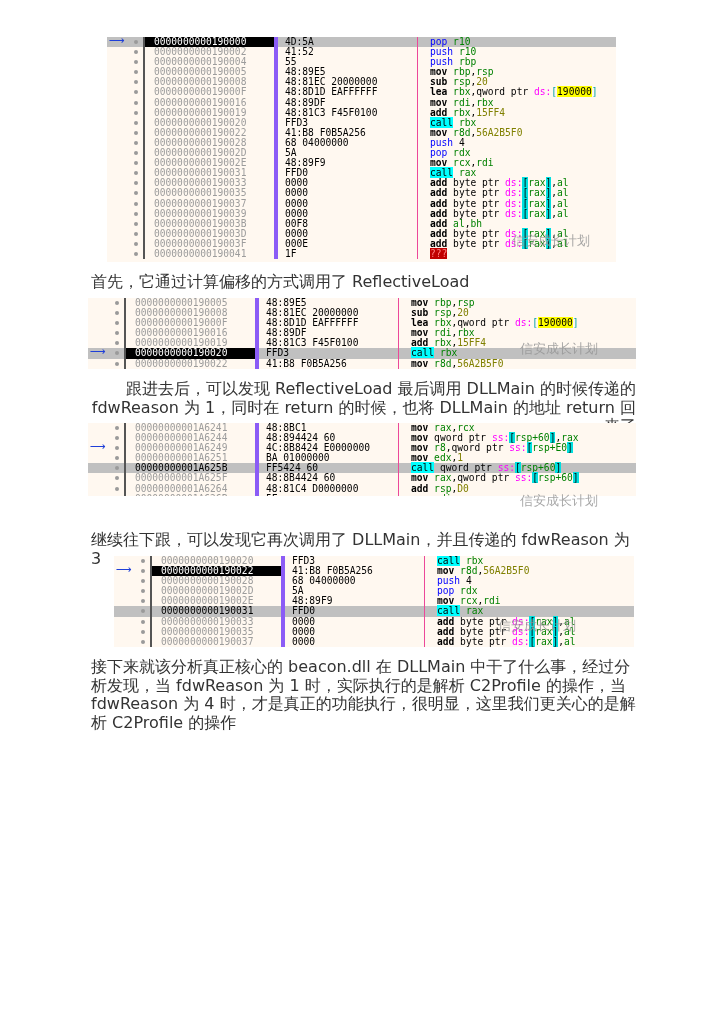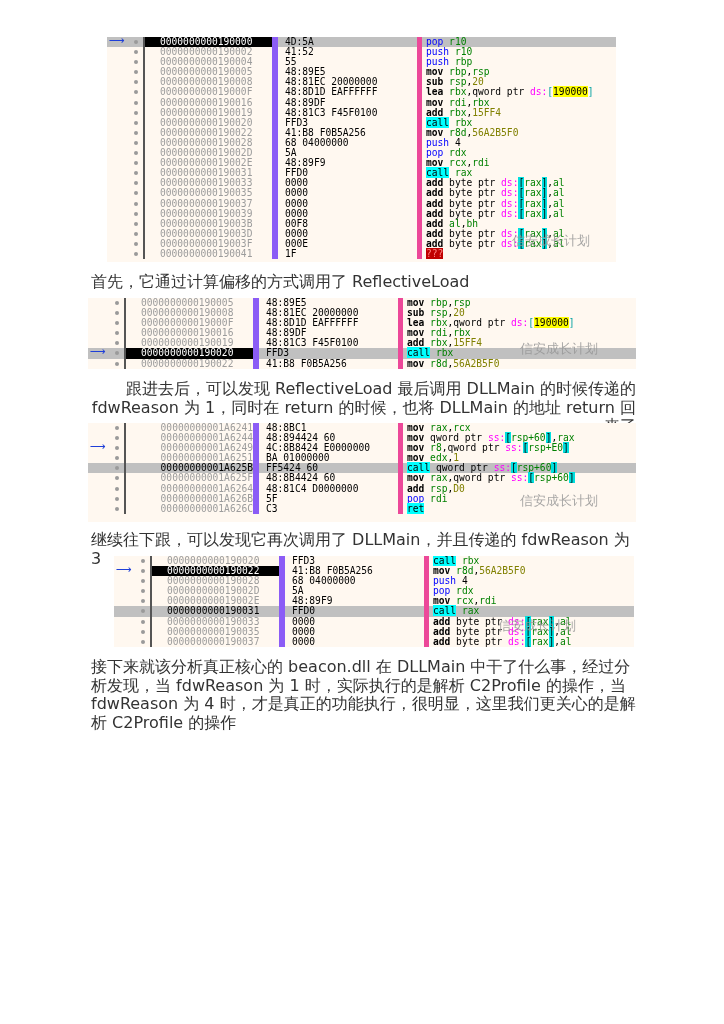--- a/index.html
+++ b/index.html
@@ -6,25 +6,25 @@
   body { width: 724px; height: 1024px; position: relative; overflow: hidden;
          font-family: "DejaVu Sans", "Liberation Sans", sans-serif; }
   .para { position: absolute; left: 91px; width: 545px; font-size: 16px; line-height: 18.5px; color: #333333; }
   .dbg { position: absolute; background: #fff8f0; overflow: hidden;
          font-family: "DejaVu Sans Mono", "Liberation Mono", monospace; font-size: 9.6px; }
   .row { position: relative; height: 10.1px; line-height: 10.1px; white-space: nowrap; }
   .row.sel { background: #c0c0c0; }
   .gut { position: absolute; left: 0; width: 34px; height: 100%; }
   .dot { position: absolute; right: 3px; top: 3px; width: 4px; height: 4px; border-radius: 50%; background: #9a9a9a; }
   .arrow { position: absolute; left: 2px; top: -1px; color: #1f3fd8; font-size: 11px; font-family: "DejaVu Sans", sans-serif; }
-  .addr { position: absolute; left: 36px; width: 135px; color: #9c9c9c; padding-left: 15px; border-left: 2px solid #555; border-right: 6px solid #8b5cf6; height: 100%; box-sizing: border-box;}
+  .addr { position: absolute; left: 36px; width: 135px; color: #9c9c9c; padding-left: 9px; border-left: 2px solid #555; border-right: 4px solid #8b5cf6; height: 100%; box-sizing: border-box;}
   .addr.cur { background: #000; color: #ffffff; }
   .addr.bold { color: #000; }
   .bytes { position: absolute; left: 178px; color: #000; }
-  .dis { position: absolute; left: 310px; border-left: 5px solid #ec4899; padding-left: 4px; height: 100%; }
+  .dis { position: absolute; left: 310px; border-left: 1px solid #ec4899; padding-left: 12px; height: 100%; }
   .m { color: #0000ff; }
   .mov { color: #000; font-weight: bold; }
   .reg { color: #008000; }
   .num { color: #808000; }
   .seg { color: #ff00ff; }
   .brk { color: #00a0a0; }
   .hl-call { background: #00ffff; color: #000; }
   .hl-y { background: #ffff00; color: #000; }
   .hl-bad { background: #c00000; color: #ff8080; }
   .hl-b { background: #00e0e0; }
@@ -272,21 +272,21 @@
       </span>
       <span class="addr">0000000000190022</span>
       <span class="bytes">41:B8 F0B5A256</span>
       <span class="dis"><span class="mov">mov</span> <span class="reg">r8d</span>,<span class="num">56A2B5F0</span></span>
     </div>
   </div>
 <div class="wm" style="left:520px;top:340px;">信安成长计划</div>
 
 <div class="para" style="top:380px;text-align:right;">跟进去后，可以发现 ReflectiveLoad 最后调用 DLLMain 的时候传递的 fdwReason 为 1，同时在 return 的时候，也将 DLLMain 的地址 return 回来了</div>
 
-<div class="dbg" style="left:88px;top:423px;width:548px;height:99px;text-align:right;">
+<div class="dbg" style="left:88px;top:423px;width:548px;height:73px;">
     <div class="row">
       <span class="gut">
         <span class="dot"></span>
       </span>
       <span class="addr">00000000001A6241</span>
       <span class="bytes">48:8BC1</span>
       <span class="dis"><span class="mov">mov</span> <span class="reg">rax</span>,<span class="reg">rcx</span></span>
     </div>
     <div class="row">
       <span class="gut">

